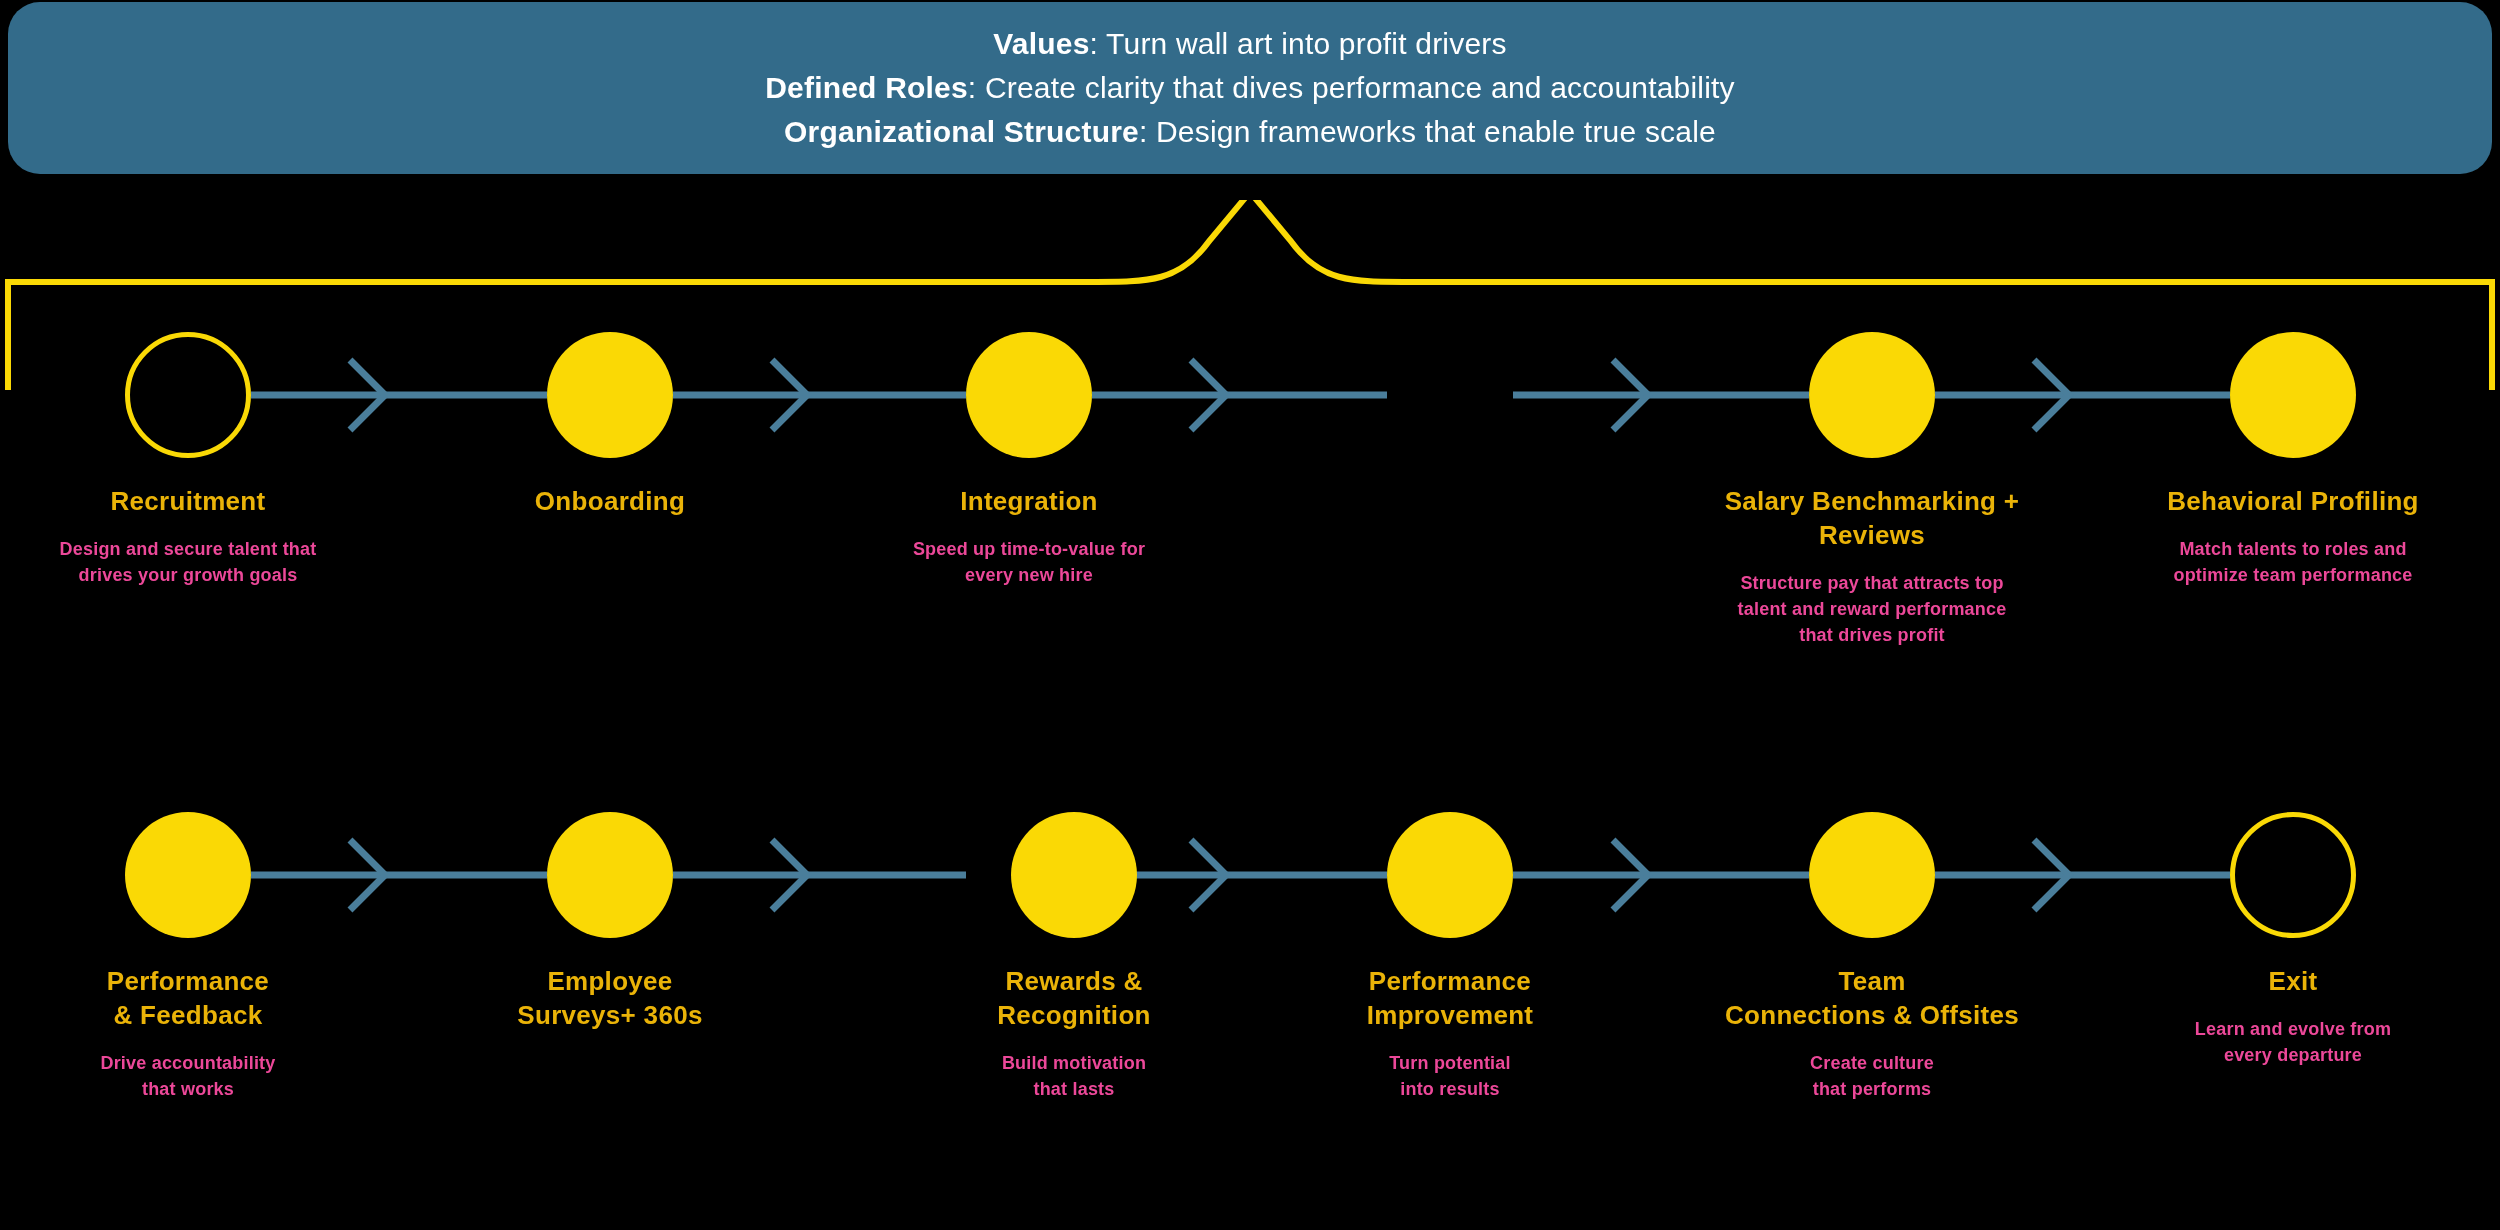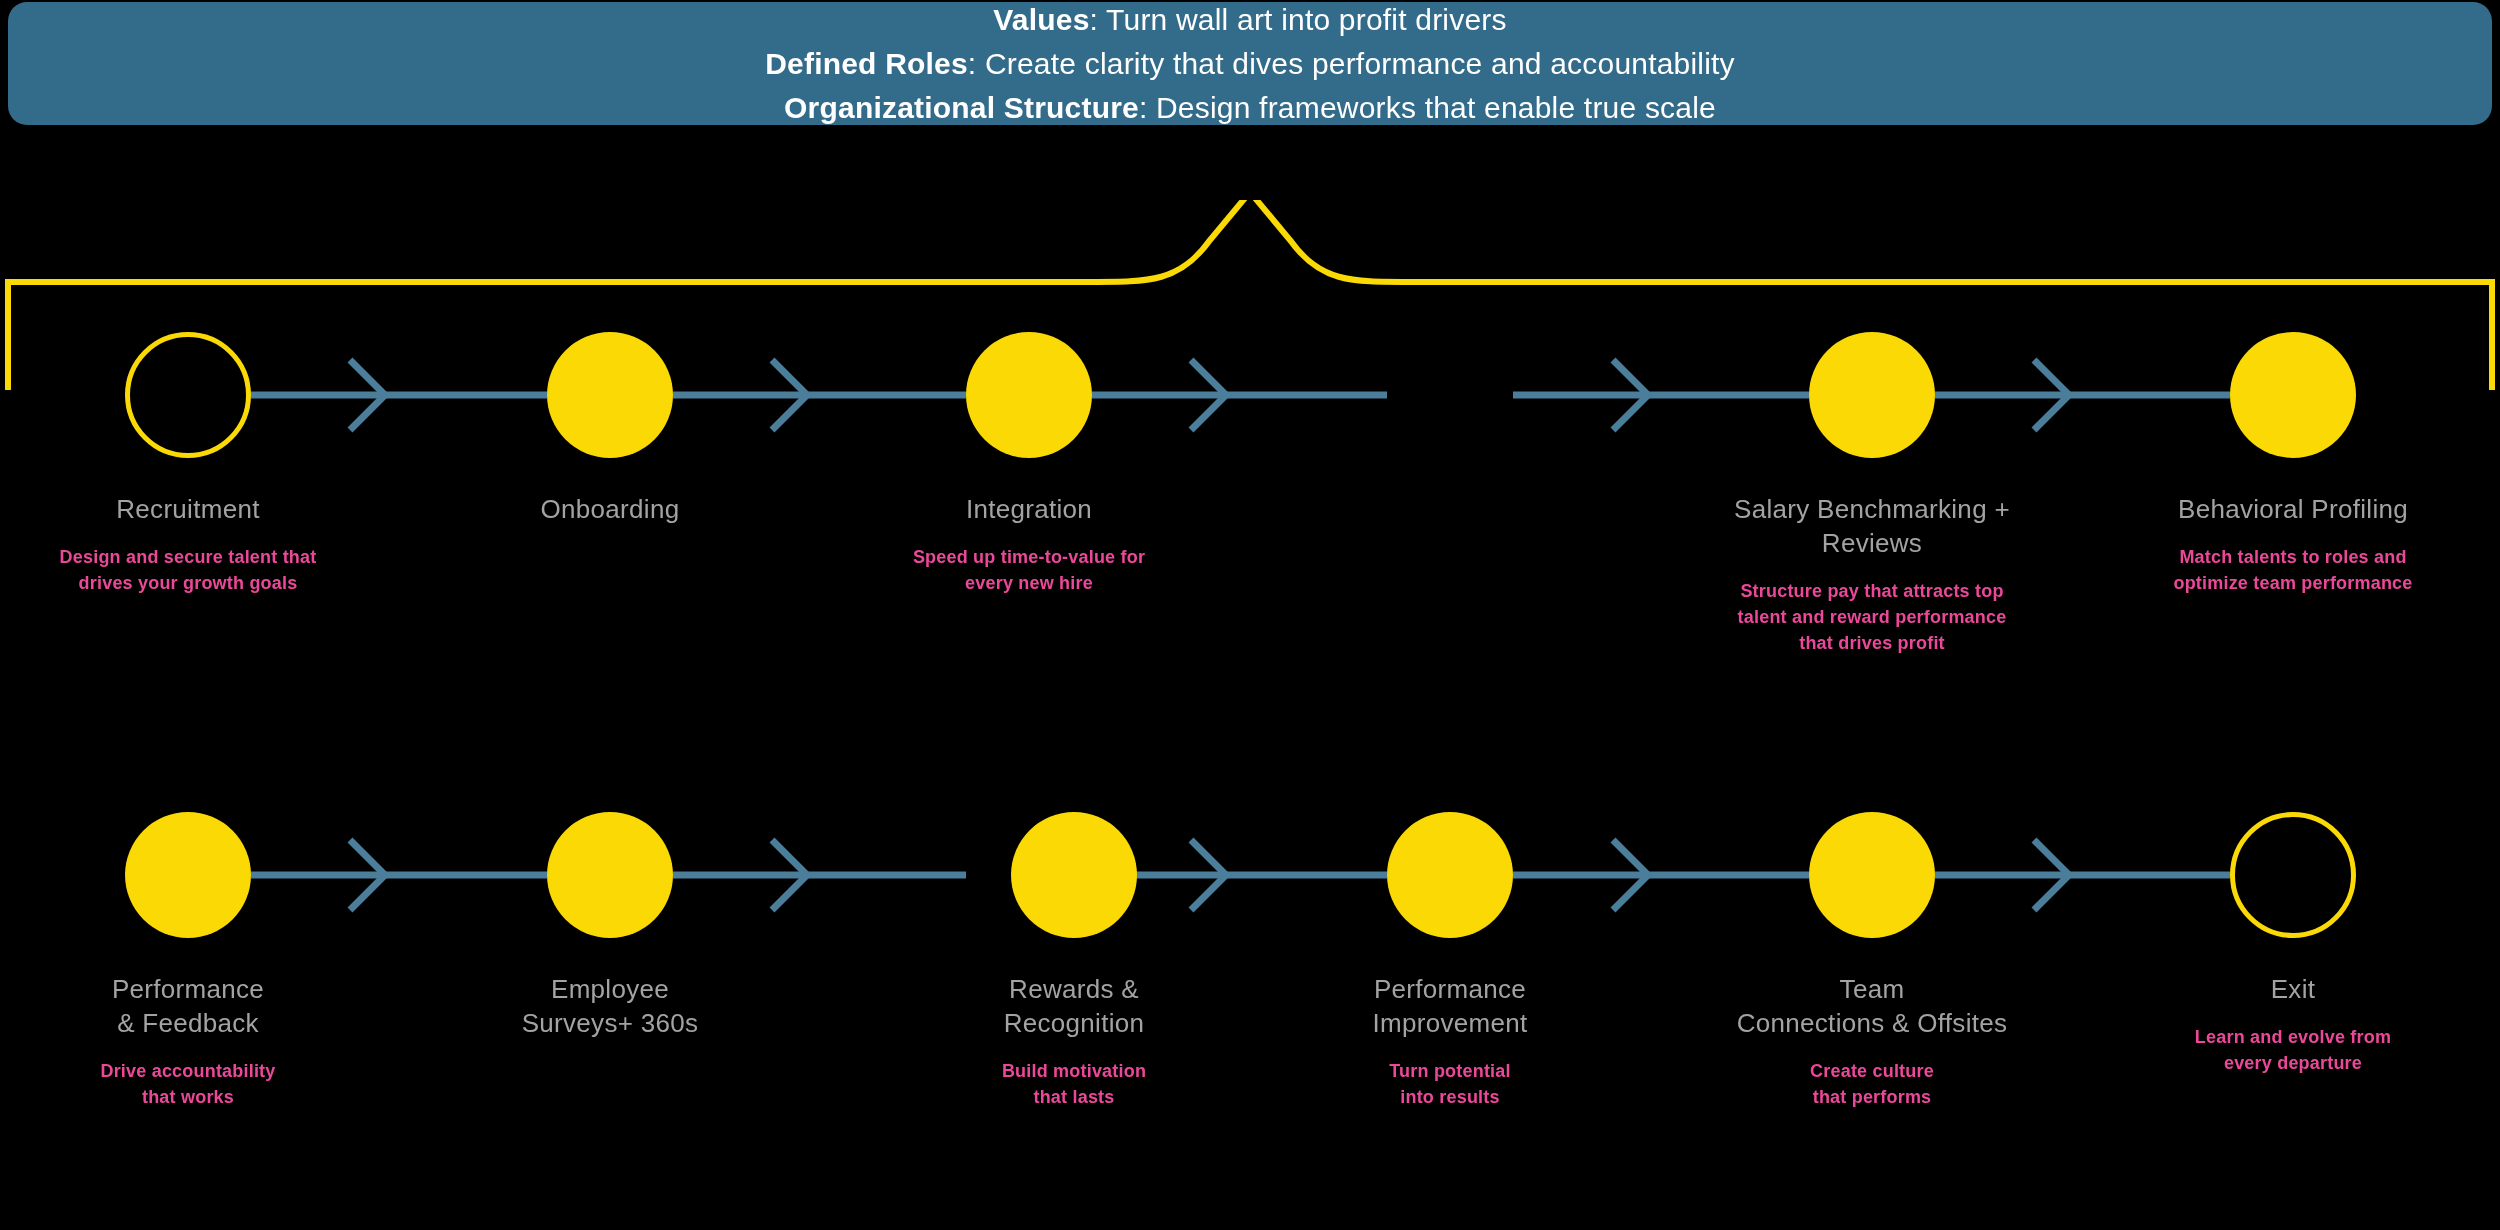--- a/index.html
+++ b/index.html
@@ -14,23 +14,23 @@
     font-family: "Liberation Sans", sans-serif;
     position: relative;
   }
 
   
   .header-banner {
     position: absolute;
     left: 8px;
     top: 2px;
     width: 2484px;
-    height: 123px;
+    height: 172px;
     background: #336B8A;
-    border-radius: 19px;
+    border-radius: 32px;
     display: flex;
     flex-direction: column;
     align-items: center;
     justify-content: center;
     box-sizing: border-box;
   }
   .header-line {
     color: #FFFFFF;
     font-size: 30px;
     line-height: 44px;
@@ -82,24 +82,24 @@
     border-radius: 50%;
     background: #FAD905;
     box-sizing: border-box;
   }
   .node-circle.hollow {
     background: transparent;
     border: 5px solid #FAD905;
   }
 
   .node-title {
-    margin-top: 32px;
-    color: #a3a3a3;
+    margin-top: 24px;
+    color: #eab308;
     font-size: 26px;
-    font-weight: 400;
+    font-weight: 700;
     line-height: 34px;
     letter-spacing: 0.3px;
     white-space: pre-line;
   }
   .node-desc {
     margin-top: 18px;
     color: #ec4899;
     font-size: 18px;
     font-weight: 700;
     line-height: 26px;

